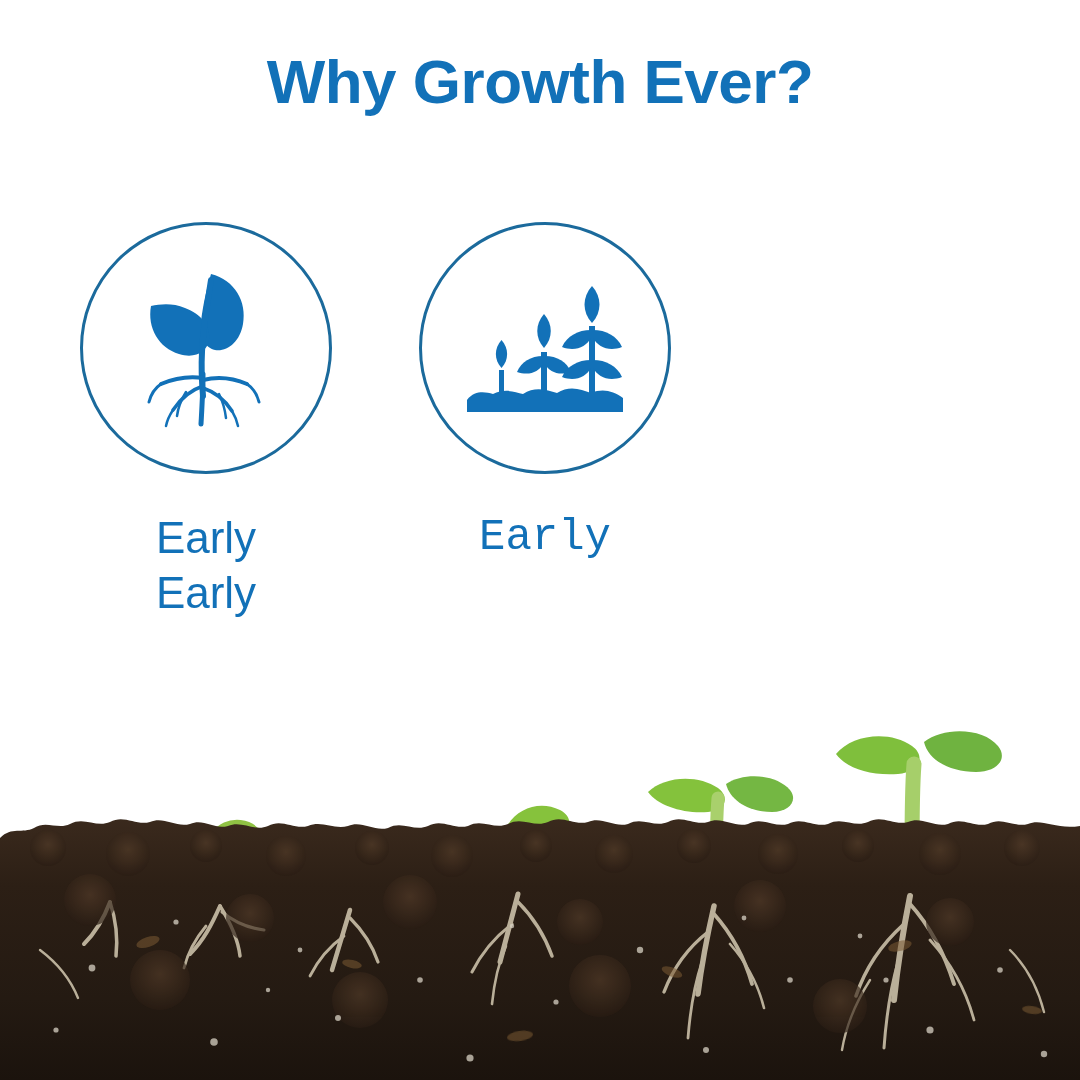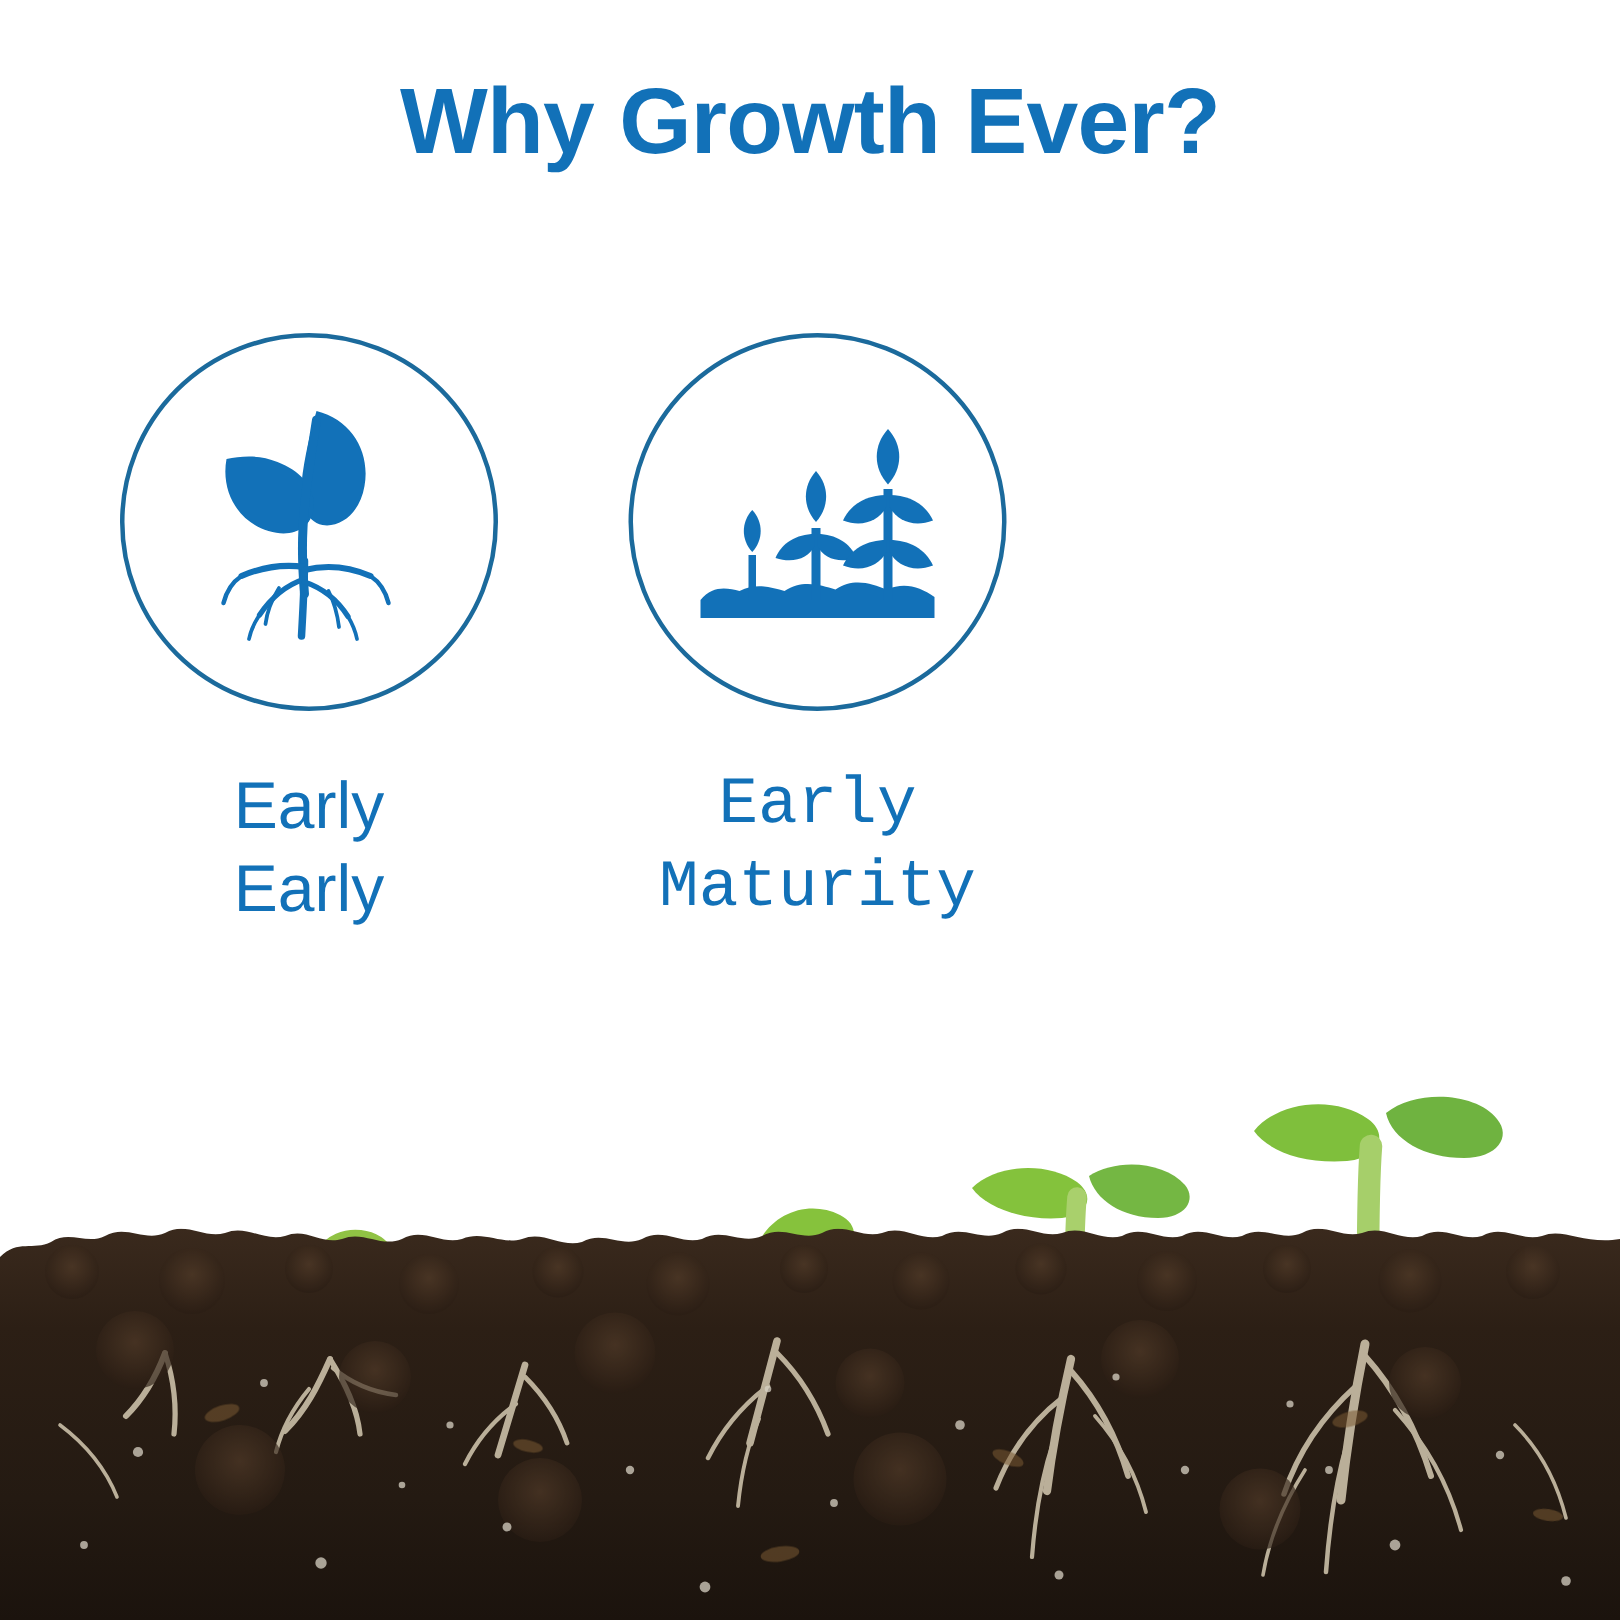--- a/index.html
+++ b/index.html
@@ -125,21 +125,20 @@
               <path d="M130 52 C117 52 106 58 101 69 C114 74 125 69 130 60 Z"></path>
               <path d="M132 52 C145 52 156 58 161 69 C148 74 137 69 132 60 Z"></path>
               <path d="M130 82 C117 82 106 88 101 99 C114 104 125 99 130 90 Z"></path>
               <path d="M132 82 C145 82 156 88 161 99 C148 104 137 99 132 90 Z"></path>
             </g>
           </svg>
         </span>
       </div>
       <div class="flabel">
         <span>Early</span>
-        <span class="l2">Maturity</span>
       </div>
     </div>
 
 
   </div>
 
   <div class="photo">
     <svg width="1080" height="430" viewBox="0 0 1080 430">
       <defs>
         <linearGradient id="soilG" x1="0" y1="0" x2="0" y2="1">

